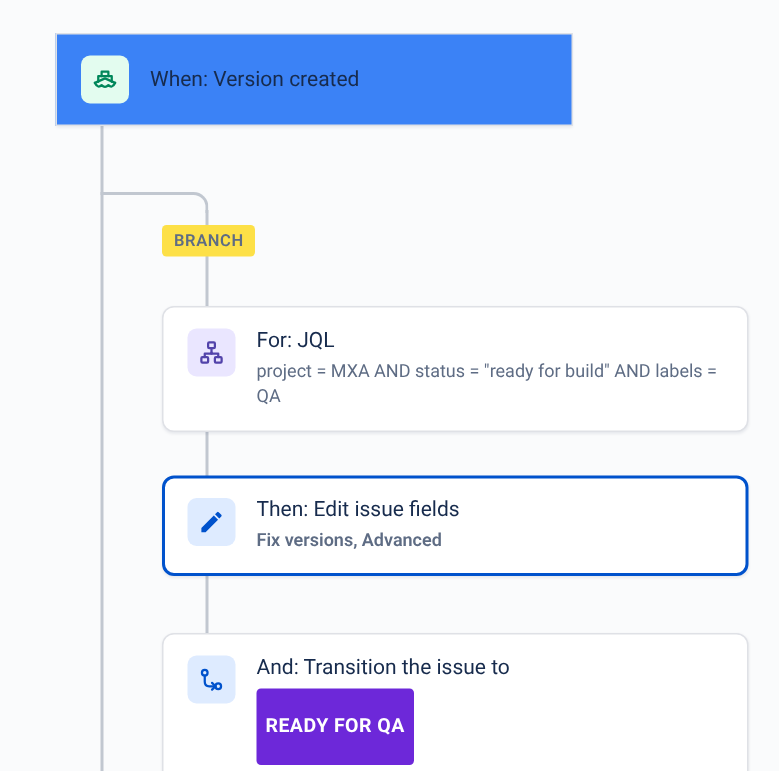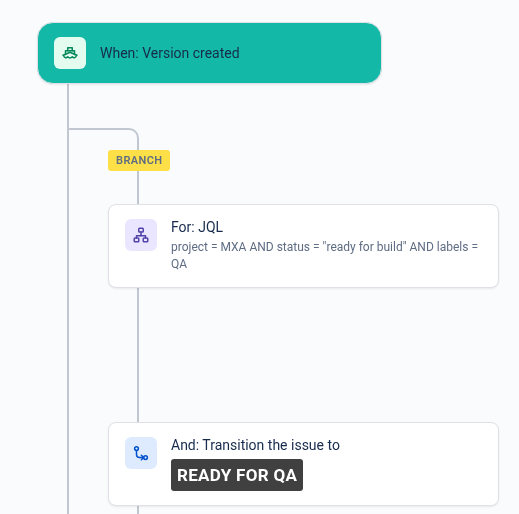--- a/index.html
+++ b/index.html
@@ -61,23 +61,23 @@
       height: 380px;
       background: #c1c7d0;
     }
     
     
     .trigger-card {
       position: absolute;
       left: 37px;
       top: 22px;
       width: 345px;
-      background: #14b8a6;
+      background: #3b82f6;
       border: 1px solid #dfe1e6;
-      border-radius: 16px;
+      border-radius: 0;
       box-shadow: 0 1px 2px rgba(9,30,66,0.08);
       display: flex;
       align-items: center;
       gap: 14px;
       padding: 14px 16px;
     }
     
     .icon-box {
       width: 32px;
       height: 32px;
@@ -156,26 +156,26 @@
       color: #5e6c84;
       line-height: 1.4;
     }
     
     .card-sub.bold {
       font-weight: 600;
     }
     
     .status-lozenge {
       display: inline-block;
-      background: #404040;
+      background: #6d28d9;
       color: #fff;
-      font-size: 17px;
+      font-size: 13px;
       font-weight: 700;
       letter-spacing: 0.3px;
-      padding: 6px 6px;
+      padding: 18px 6px;
       border-radius: 3px;
       margin-top: 2px;
     }
   </style>
 </head>
 <body>
 
 <div class="canvas">
   <div class="vline-root"></div>
   <div class="hline-branch"></div>
@@ -206,20 +206,31 @@
         <path d="M6 16 L6 13 L18 13 L18 16"></path>
         <path d="M12 12 L12 13"></path>
       </svg>
     </div>
     <div class="card-body">
       <div class="card-title">For: JQL</div>
       <div class="card-sub">project = MXA AND status = "ready for build" AND labels = QA</div>
     </div>
   </div>
 
+  <div class="comp-card selected" style="top:317px">
+    <div class="icon-box blue">
+      <svg viewBox="0 0 24 24" fill="#0052cc">
+        <path d="M3 17.25V21h3.75L17.81 9.94l-3.75-3.75L3 17.25zM20.71 7.04a1 1 0 0 0 0-1.41l-2.34-2.34a1 1 0 0 0-1.41 0l-1.83 1.83 3.75 3.75 1.83-1.83z"></path>
+      </svg>
+    </div>
+    <div class="card-body">
+      <div class="card-title">Then: Edit issue fields</div>
+      <div class="card-sub bold">Fix versions, Advanced</div>
+    </div>
+  </div>
 
   <div class="comp-card" style="top:422px">
     <div class="icon-box blue">
       <svg viewBox="0 0 24 24" fill="none" stroke="#0052cc" stroke-width="2" stroke-linecap="round" stroke-linejoin="round">
         <circle cx="6" cy="6" r="2.5"></circle>
         <circle cx="18" cy="18" r="2.5"></circle>
         <path d="M6 8.5 L6 14 Q6 18 10 18 L15.5 18"></path>
         <path d="M12.5 15 L15.5 18 L12.5 21"></path>
       </svg>
     </div>

